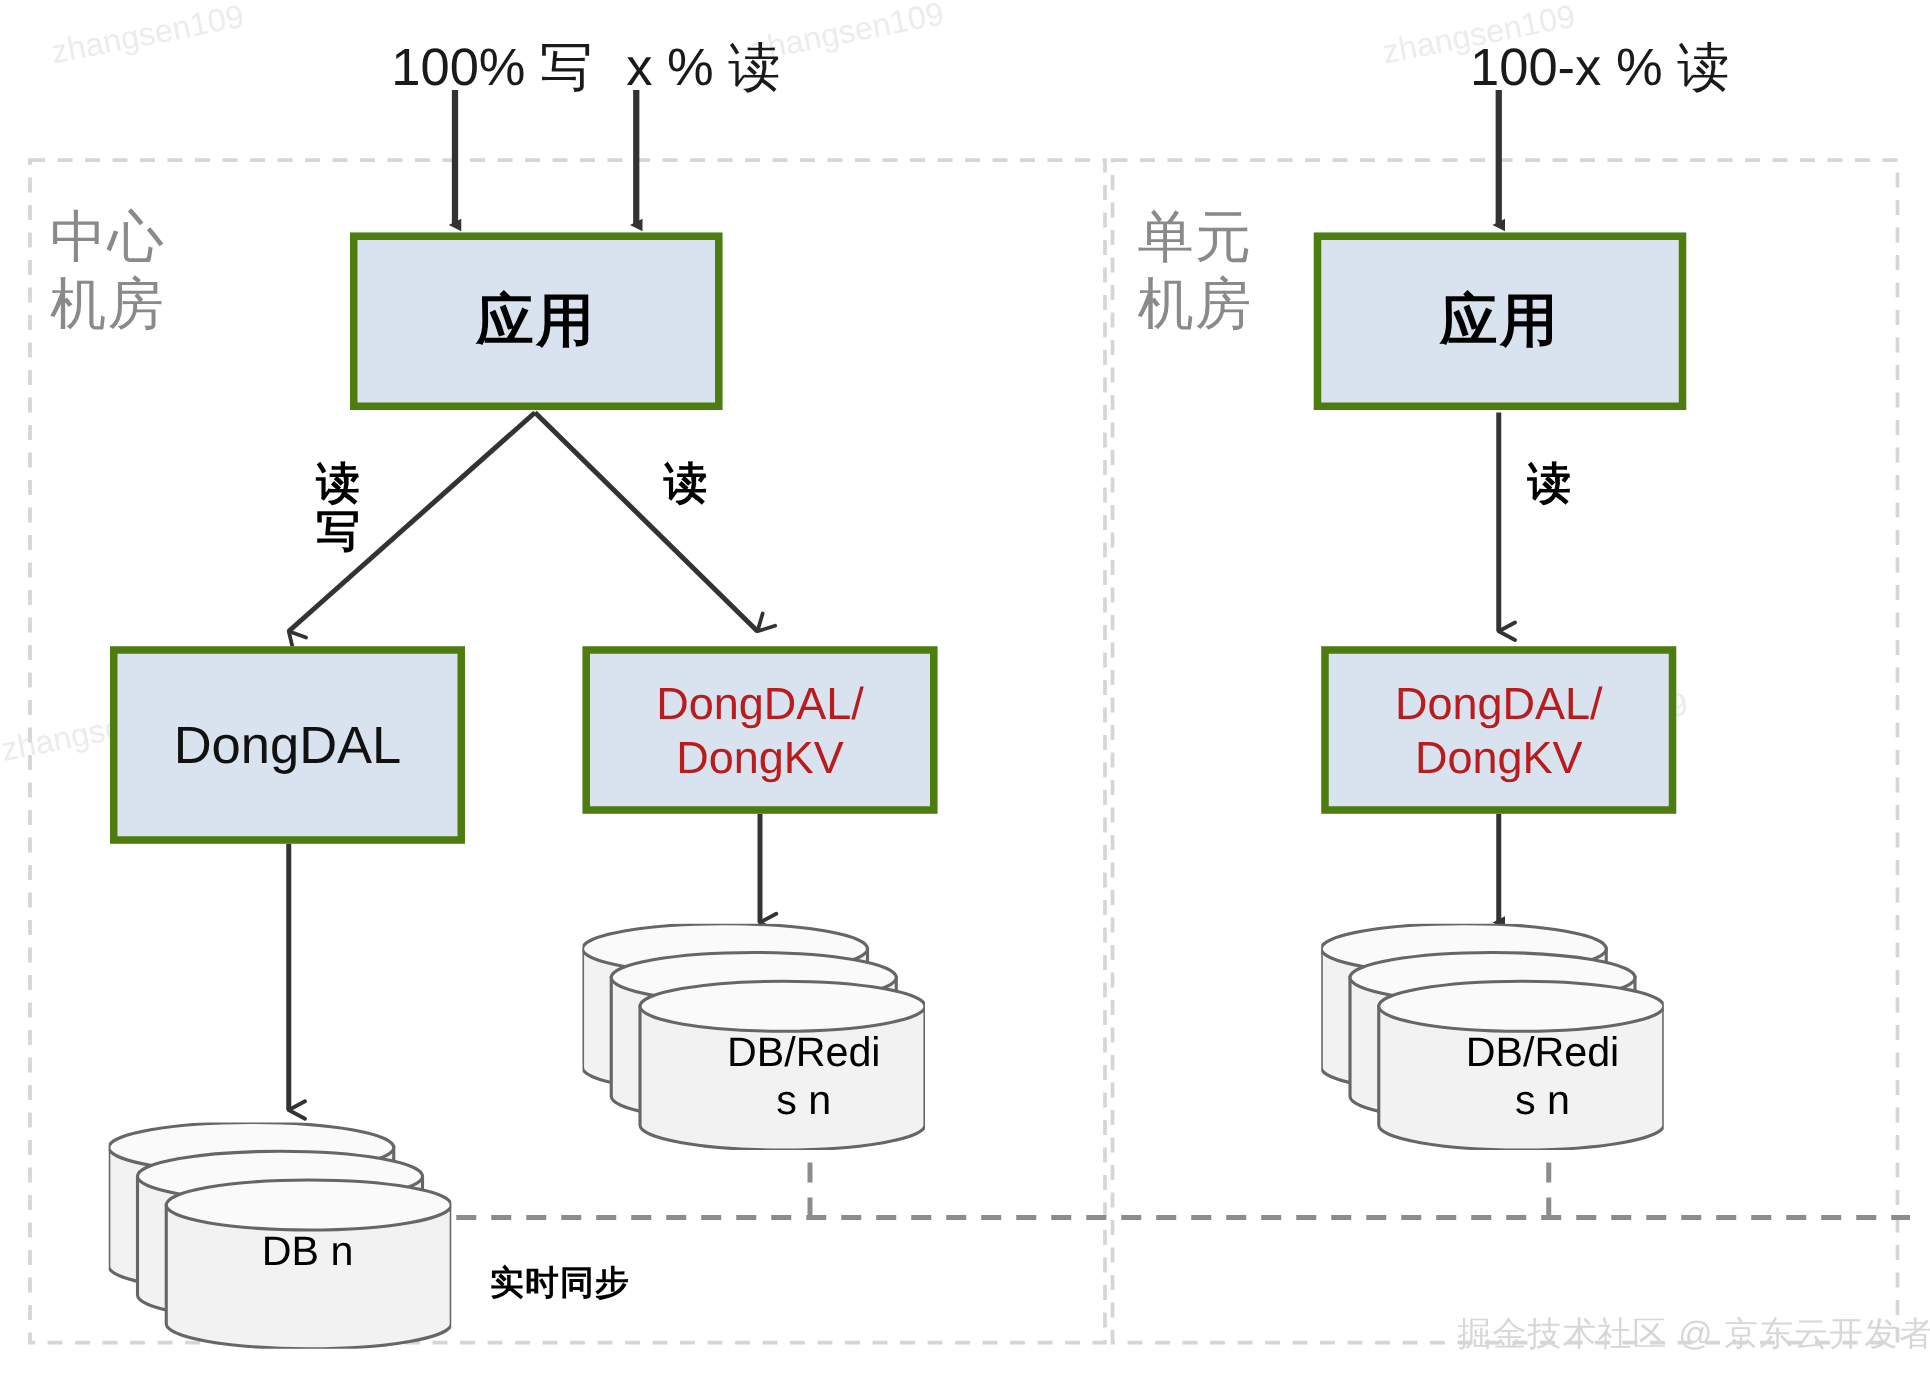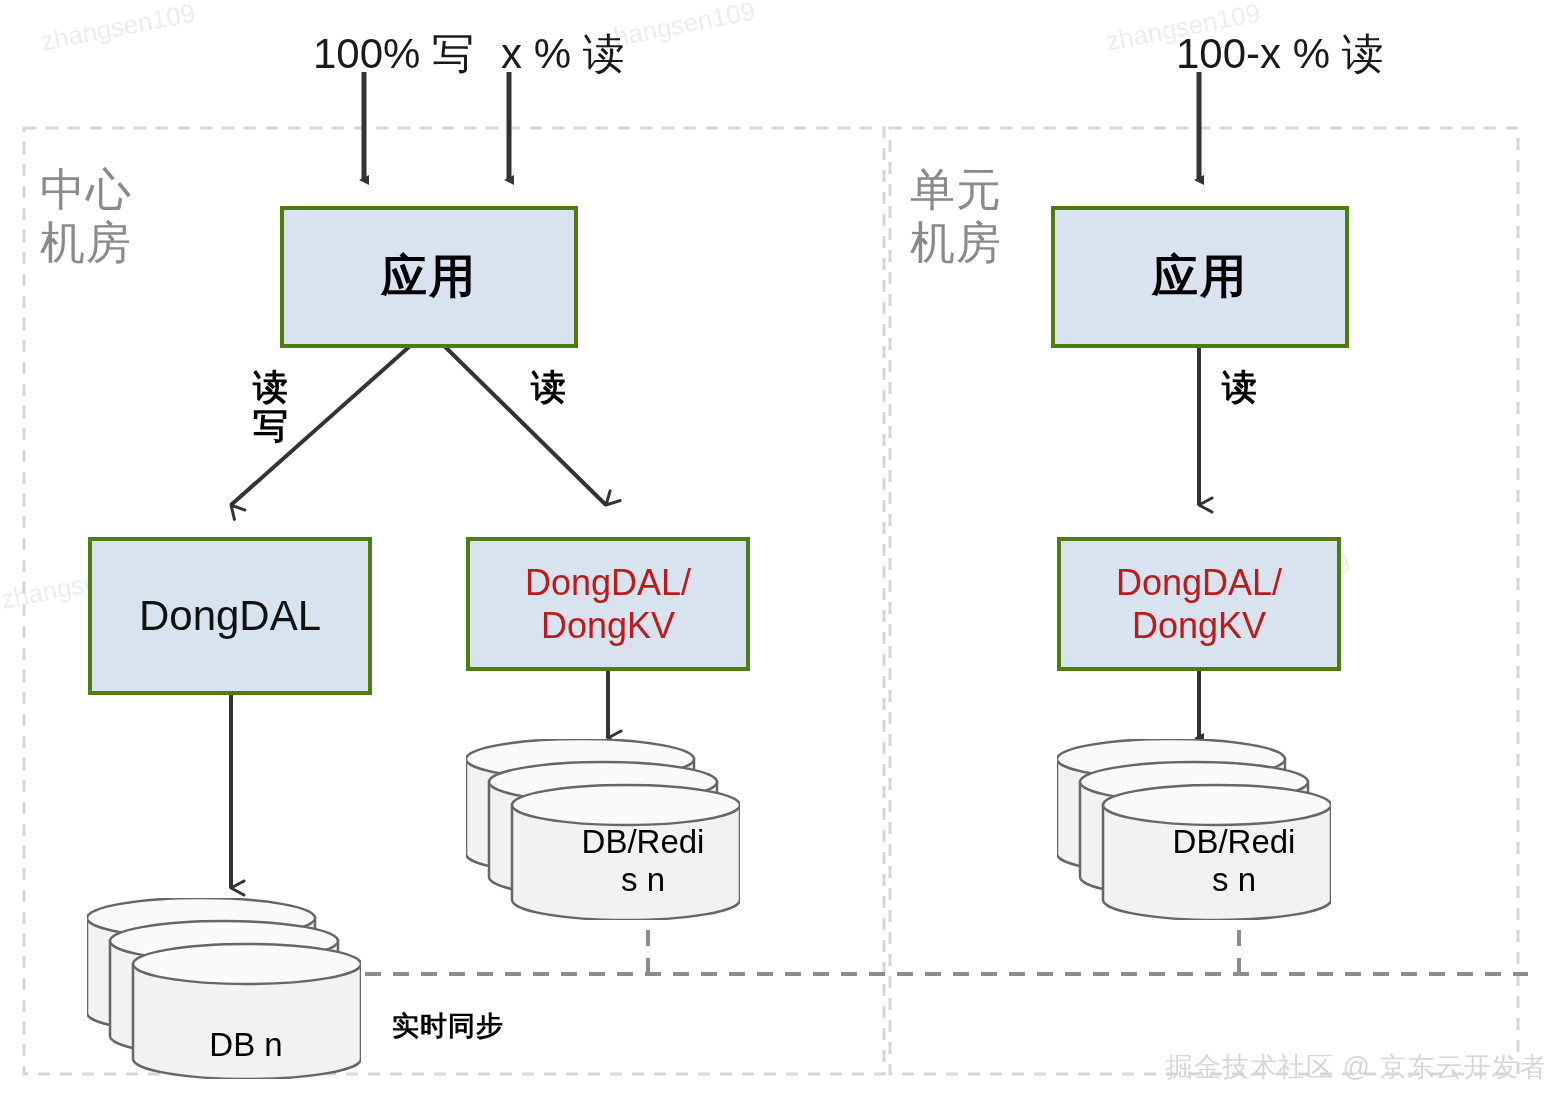--- a/index.html
+++ b/index.html
@@ -41,27 +41,26 @@
     color: #8a8a8a;
     font-size: 45px;
     line-height: 1.18;
     font-weight: 400;
     white-space: pre-line;
     letter-spacing: 1px;
   }
   .node-box {
     position: absolute;
     background: #d9e2ef;
-    border: 4px solid #4d7c0f;
+    border: 6px solid #4d7c0f;
     box-sizing: border-box;
     display: flex;
     align-items: center;
     justify-content: center;
     text-align: center;
-    margin-top: 20px;
   }
   .node-box .lbl {
     white-space: pre-line;
     line-height: 1.2;
   }
   .lbl-app {
     color: #000000;
     font-size: 46px;
     font-weight: 700;
     letter-spacing: 2px;
@@ -175,21 +174,21 @@
   </svg>
 
   <div id="datastore-host">
       <div class="db-stack" style="left: 87px; top: 898px; width: 274px; height: 181px;"><svg width="274" height="181" viewBox="0 0 274 181">
           <path d="M0,20 L0,115 A114,20 0 0 0 228,115 L228,20 Z" fill="#f2f2f2" stroke="#666666" stroke-width="2.5"></path>
           <ellipse cx="114" cy="20" rx="114" ry="20" fill="#fafafa" stroke="#666666" stroke-width="2.5"></ellipse>
           <path d="M23,43 L23,138 A114,20 0 0 0 251,138 L251,43 Z" fill="#f2f2f2" stroke="#666666" stroke-width="2.5"></path>
           <ellipse cx="137" cy="43" rx="114" ry="20" fill="#fafafa" stroke="#666666" stroke-width="2.5"></ellipse>
           <path d="M46,66 L46,161 A114,20 0 0 0 274,161 L274,66 Z" fill="#f2f2f2" stroke="#666666" stroke-width="2.5"></path>
           <ellipse cx="160" cy="66" rx="114" ry="20" fill="#fafafa" stroke="#666666" stroke-width="2.5"></ellipse>
-        </svg><div class="db-text" style="left: 46px; top: 84px; width: 192px; margin-top: 44px;">DB n</div></div>
+        </svg><div class="db-text" style="left: 46px; top: 84px; width: 192px;">DB n</div></div>
       <div class="db-stack" style="left: 466px; top: 739px; width: 274px; height: 181px;"><svg width="274" height="181" viewBox="0 0 274 181">
           <path d="M0,20 L0,115 A114,20 0 0 0 228,115 L228,20 Z" fill="#f2f2f2" stroke="#666666" stroke-width="2.5"></path>
           <ellipse cx="114" cy="20" rx="114" ry="20" fill="#fafafa" stroke="#666666" stroke-width="2.5"></ellipse>
           <path d="M23,43 L23,138 A114,20 0 0 0 251,138 L251,43 Z" fill="#f2f2f2" stroke="#666666" stroke-width="2.5"></path>
           <ellipse cx="137" cy="43" rx="114" ry="20" fill="#fafafa" stroke="#666666" stroke-width="2.5"></ellipse>
           <path d="M46,66 L46,161 A114,20 0 0 0 274,161 L274,66 Z" fill="#f2f2f2" stroke="#666666" stroke-width="2.5"></path>
           <ellipse cx="160" cy="66" rx="114" ry="20" fill="#fafafa" stroke="#666666" stroke-width="2.5"></ellipse>
         </svg><div class="db-text" style="left: 46px; top: 84px; width: 228px;">DB/Redi
 s n</div></div>
       <div class="db-stack" style="left: 1057px; top: 739px; width: 274px; height: 181px;"><svg width="274" height="181" viewBox="0 0 274 181">

